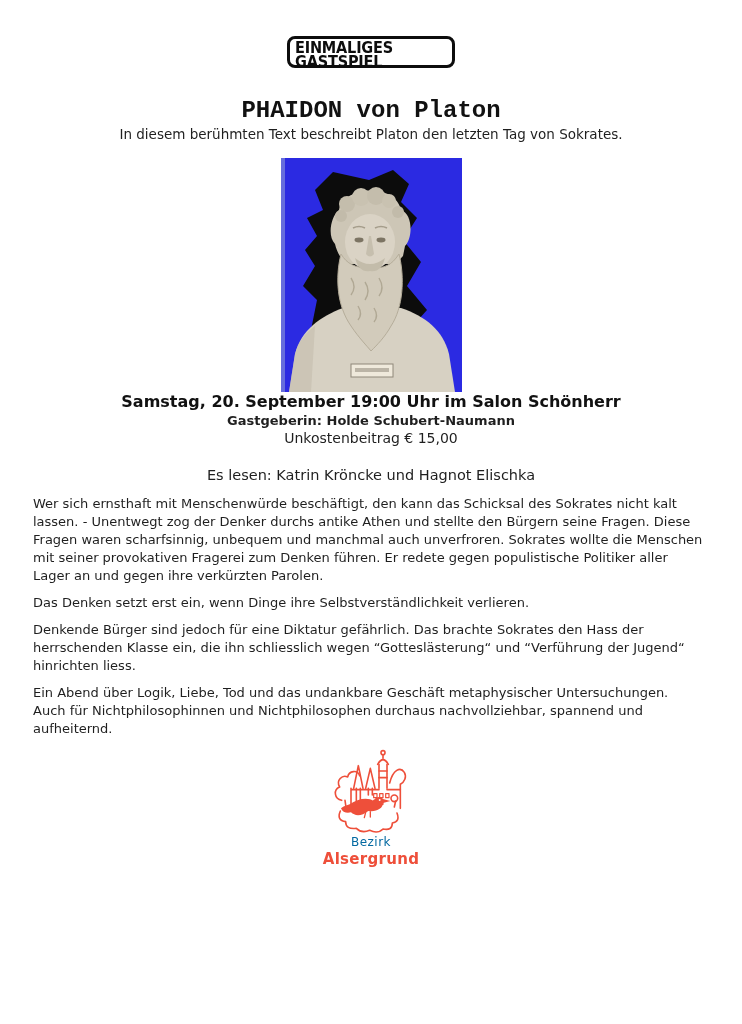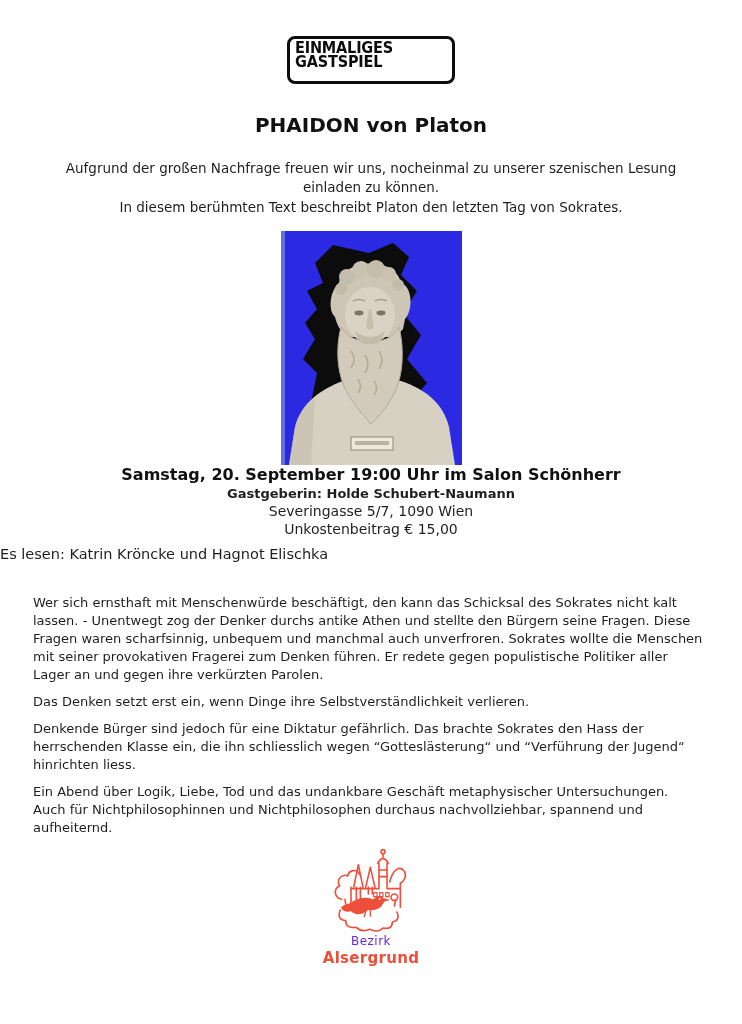--- a/index.html
+++ b/index.html
@@ -7,21 +7,21 @@
     width: 742px; height: 1024px;
     background: #ffffff;
     font-family: "DejaVu Sans", "Liberation Sans", sans-serif;
     color: #1f1f1f;
     overflow: hidden;
   }
   .page { position: relative; width: 742px; height: 1024px; }
 
   
   .stamp {
-    width: 168px; height: 48px;
+    width: 168px; height: 32px;
     margin: 36px auto 0;
     border: 3px solid #0d0d0d;
     border-radius: 8px;
     box-sizing: border-box;
     padding: 1px 5px 0 5px;
     background: #ffffff;
   }
   .stamp .l1, .stamp .l2 {
     font-weight: 900;
     font-size: 14.5px;
@@ -30,23 +30,24 @@
     color: #0d0d0d;
     transform: scaleY(1.05);
     transform-origin: left top;
   }
   .stamp .l1 { text-align: left; }
   .stamp .l2 { margin-top: 0px; }
 
   h1.title {
     margin: 29px 0 0 0;
     text-align: center;
-    font-size: 20px;
+    font-size: 24px;
     font-weight: bold;
     color: #111;
+    font-family: Liberation Mono, monospace;
   }
 
   .intro {
     margin: 22px 42px 0;
     text-align: center;
     font-size: 13.5px;
     line-height: 19px;
   }
   .intro.second { margin-top: 1px; }
 
@@ -56,26 +57,26 @@
     margin: 14px auto 0;
   }
 
   .event { text-align: center; }
   .event .headline { font-size: 16px; font-weight: bold; line-height: 20px; color: #111; }
   .event .host { font-size: 13px; font-weight: bold; line-height: 17px; }
   .event .line { font-size: 14px; line-height: 18px; }
   .email-link { color: #1f1f1f; text-decoration: underline; cursor: pointer; }
 
   .readers {
-    margin-top: 8px;
-    text-align: left;
+    margin-top: 20px;
+    text-align: center;
     font-size: 14.5px;
   }
 
-  .body-text { margin: 32px 35px 0 33px; }
+  .body-text { margin: 12px 35px 0 33px; }
   .body-text p {
     margin: 0 0 9px 0;
     font-size: 13px;
     line-height: 18px;
     white-space: pre-line;
   }
 
   .footer { text-align: center; margin-top: 6px; }
   .footer .emblem { display: block; margin: 0 auto; }
   .footer .bezirk   { font-size: 12px; line-height: 15px; letter-spacing: 0.5px; }
@@ -86,21 +87,20 @@
 
 <div class="page">
 
   <div class="stamp">
     <div class="l1">EINMALIGES</div>
     <div class="l2">GASTSPIEL</div>
   </div>
 
   <h1 class="title">PHAIDON von Platon</h1>
 
-  <p class="intro">Aufgrund der großen Nachfrage freuen wir uns, nocheinmal zu unserer szenischen Lesung einladen zu können.</p>
   <p class="intro second">In diesem berühmten Text beschreibt Platon den letzten Tag von Sokrates.</p>
 
   <svg class="photo" viewBox="0 0 181 234" xmlns="http://www.w3.org/2000/svg" aria-hidden="true">
     <rect x="0" y="0" width="181" height="234" fill="#2b2ae2"></rect>
     <rect x="0" y="0" width="4" height="234" fill="#8e9bd8" opacity="0.6"></rect>
 
     <path fill="#0c0c0c" d="M52,14 L88,22 L112,12 L128,26 L120,44 L136,60 L122,82 L140,104 L126,128 L146,152 L130,170 L106,162 L118,188 L92,180 L60,186 L44,162 L30,172 L36,142 L22,128 L34,108 L24,92 L36,78 L26,60 L42,52 L34,32 Z"></path>
 
     <path fill="#d7d1c3" d="M8,234 L14,196 C20,172 40,158 62,150 L120,150 C144,158 162,172 168,196 L174,234 Z"></path>
     <path fill="#c8c1b1" d="M8,234 L14,196 C17,184 24,175 34,168 L30,234 Z" opacity="0.7"></path>
@@ -129,21 +129,20 @@
 
     <path fill="#c3bcaa" d="M74,100 Q89,112 104,100 Q100,115 89,113 Q78,115 74,100 Z"></path>
 
     <rect x="70" y="206" width="42" height="13" fill="#efe9db" stroke="#8f887a" stroke-width="1"></rect>
     <rect x="74" y="210" width="34" height="4" fill="#8f887a" opacity="0.55"></rect>
   </svg>
 
   <div class="event">
     <div class="headline">Samstag, 20. September 19:00 Uhr im Salon Schönherr</div>
     <div class="host">Gastgeberin: Holde Schubert-Naumann</div>
-    <div class="line">Severingasse 5/7, 1090 Wien</div>
     <div class="line">Unkostenbeitrag € 15,00</div>
   </div>
 
   <div class="readers">Es lesen: Katrin Kröncke und Hagnot Elischka</div>
 
   <div class="body-text">
     <p>Wer sich ernsthaft mit Menschenwürde beschäftigt, den kann das Schicksal des Sokrates nicht kalt lassen. - Unentwegt zog der Denker durchs antike Athen und stellte den Bürgern seine Fragen. Diese Fragen waren scharfsinnig, unbequem und manchmal auch unverfroren. Sokrates wollte die Menschen mit seiner provokativen Fragerei zum Denken führen. Er redete gegen populistische Politiker aller Lager an und gegen ihre verkürzten Parolen.</p>
     <p>Das Denken setzt erst ein, wenn Dinge ihre Selbstverständlichkeit verlieren.</p>
     <p>Denkende Bürger sind jedoch für eine Diktatur gefährlich. Das brachte Sokrates den Hass der herrschenden Klasse ein, die ihn schliesslich wegen “Gotteslästerung“ und “Verführung der Jugend“ hinrichten liess.</p>
     <p>Ein Abend über Logik, Liebe, Tod und das undankbare Geschäft metaphysischer Untersuchungen.
@@ -176,17 +175,17 @@
       <rect x="73" y="80" width="5" height="6" stroke-width="1.8"></rect>
       <circle cx="95" cy="77" r="5"></circle>
       <path d="M97,81 L95,90"></path>
 
       <path fill="#ee4f3a" stroke="none" d="M28,86 C40,77 56,75 64,81 C66,75 74,73 78,78 L89,81 L78,84 C78,92 68,98 56,96 C46,104 36,104 30,98 C24,100 17,98 15,92 C19,88 24,88 28,86 Z"></path>
       <circle cx="73" cy="79.5" r="1.4" fill="#ffffff" stroke="none"></circle>
       <path d="M52,98 L50,106 M59,97 L59,105" stroke-width="2"></path>
 
       <path d="M14,96 Q8,110 22,112 Q22,124 38,122 Q46,130 58,125 Q70,131 78,123 Q92,126 92,114 Q104,112 99,99"></path>
     </svg>
-    <div class="bezirk" style="color: #6d28d9;">Bezirk</div>
+    <div class="bezirk" style="color: #0369a1;">Bezirk</div>
     <div class="alsergrund" style="color: rgb(238, 79, 58);">Alsergrund</div>
   </div>
 
 </div>
 
 </body></html>

